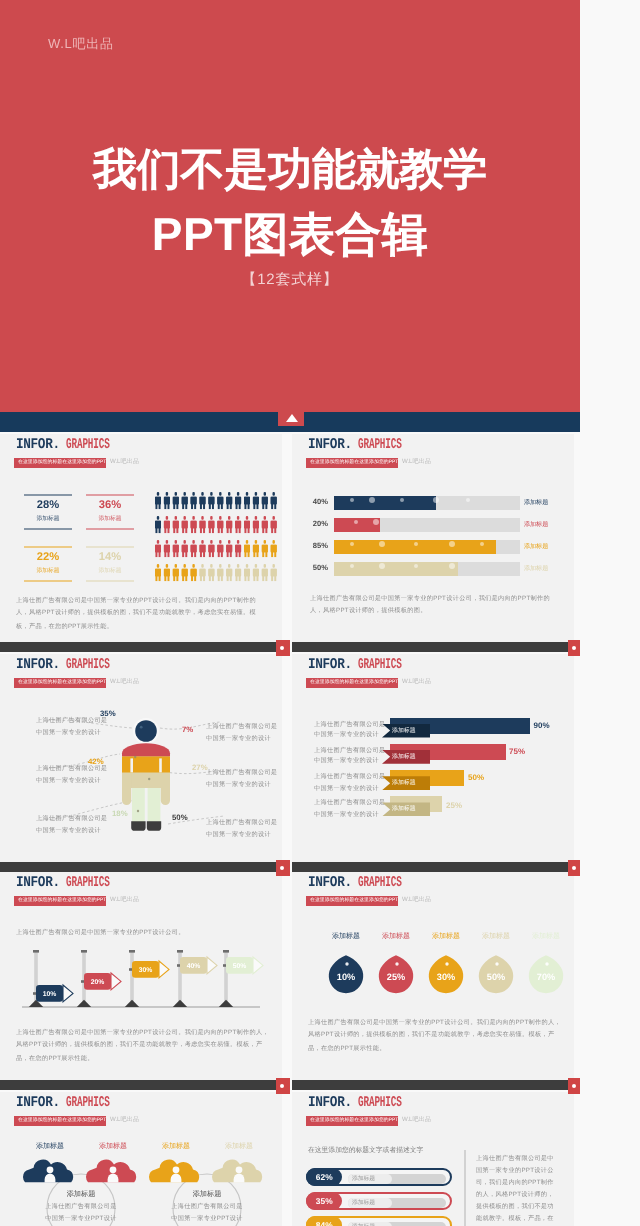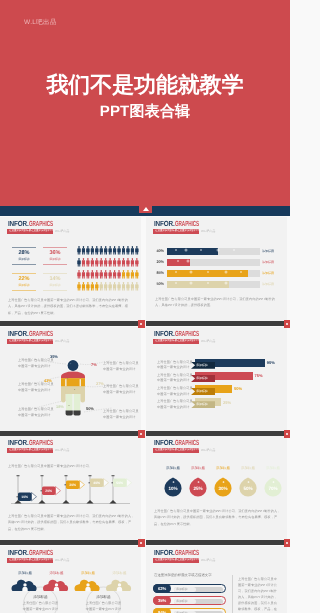--- a/index.html
+++ b/index.html
@@ -4,29 +4,29 @@
 <style>
 *{margin:0;padding:0;box-sizing:border-box}
 html,body{width:290px;height:613px;overflow:hidden}
 body{font-family:"Liberation Sans",sans-serif;background:#f9f9f9;-webkit-font-smoothing:antialiased;text-rendering:geometricPrecision}
 .page{width:290px;height:613px;position:relative;background:#f9f9f9;overflow:hidden}
 
 
 .hero{position:absolute;left:0;top:0;width:290px;height:206px;background:#cd4a4e;overflow:hidden}
 .brand{position:absolute;left:24px;top:18px;font-size:6.5px;color:#eeb5b7;letter-spacing:.35px}
 .hero-title{position:absolute;left:0;top:69px;width:290px;text-align:center;color:#fff;font-weight:bold;font-size:22px;letter-spacing:-.1px;line-height:1.47}
-.hero-title .l2{font-size:15px;letter-spacing:.2px}
+.hero-title .l2{font-size:23px;letter-spacing:.2px}
 .hero-sub{position:absolute;left:0;top:135px;width:290px;text-align:center;color:#f3d2d3;font-size:7.5px;letter-spacing:.4px}
 .navybar{position:absolute;left:0;top:206px;width:290px;height:10px;background:#173a5c}
 .hero-tab{position:absolute;left:139px;top:206px;width:13px;height:6.5px;background:#cd4a4e}
 .hero-tab .tri{position:absolute;left:3.5px;top:0.8px;width:0;height:0;border-left:3px solid transparent;border-right:3px solid transparent;border-bottom:4px solid #fff}
 
 
 .slide{position:absolute;width:141px;height:109px;background:#f2f2f2}
-.sl-title{position:absolute;left:8px;top:1px;font-family:Liberation Sans, sans-serif;font-weight:bold;font-size:7.4px;letter-spacing:-.2px;white-space:nowrap;line-height:11px}
+.sl-title{position:absolute;left:8px;top:1px;font-family:Liberation Mono, monospace;font-weight:bold;font-size:7.4px;letter-spacing:-.2px;white-space:nowrap;line-height:11px}
 .sl-title .a{color:#1d3b5c;display:inline-block;transform:scaleX(.86);transform-origin:left center;margin-right:-3.5px}
 .sl-title .b{color:#cd4a53;display:inline-block;transform:scaleX(.63);transform-origin:left center;letter-spacing:-.1px;margin-left:-1px}
 .sl-band{position:absolute;left:7px;top:12px;height:4.6px;background:#cd4a53;width:46px;overflow:hidden}
 .sl-band span{position:absolute;left:1.5px;top:-.3px;font-size:3px;color:#fff;line-height:5px;white-space:nowrap;transform:scale(.82);transform-origin:left top}
 .sl-brand{position:absolute;left:55px;top:12px;font-size:3.4px;color:#b8b8b8;line-height:5px;transform:scale(.9);transform-origin:left top}
 .sl-foot{position:absolute;left:0;bottom:0;width:100%;height:5px;background:#3d3d3d;overflow:visible}
 .sl-badge{position:absolute;right:-4px;bottom:-1.5px;width:7.5px;height:7.5px;background:#d04545;display:flex;align-items:center;justify-content:center;z-index:3}
 .sl-badge i{width:2px;height:2px;background:#fff;border-radius:50%;display:block}
 .para{color:#8d8d8d;font-size:3.1px;line-height:2.05;letter-spacing:.15px;transform-origin:left top}
 .svgwrap{position:absolute;left:0;top:0;width:141px;height:109px}
@@ -35,20 +35,21 @@
 <body>
 
 <div class="page">
 
   <div class="hero">
     <div class="brand">W.L吧出品</div>
     <div class="hero-title">
       <div class="l1">我们不是功能就教学</div>
       <div class="l2">PPT图表合辑</div>
     </div>
+    <div class="hero-sub">【12套式样】</div>
   </div>
   <div class="navybar"></div>
   <div class="hero-tab">
       <span class="tri"></span>
     </div>
 
   <div id="grid">
       <div class="slide" style="left: 0px; top: 217px;">
         <div class="sl-title"><span class="a">INFOR.</span> <span class="b">GRAPHICS</span></div>
         <div class="sl-band">

